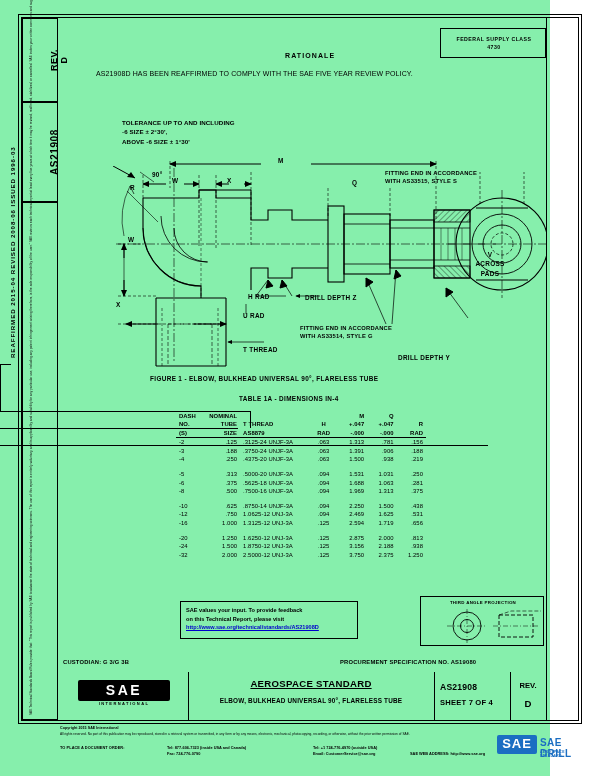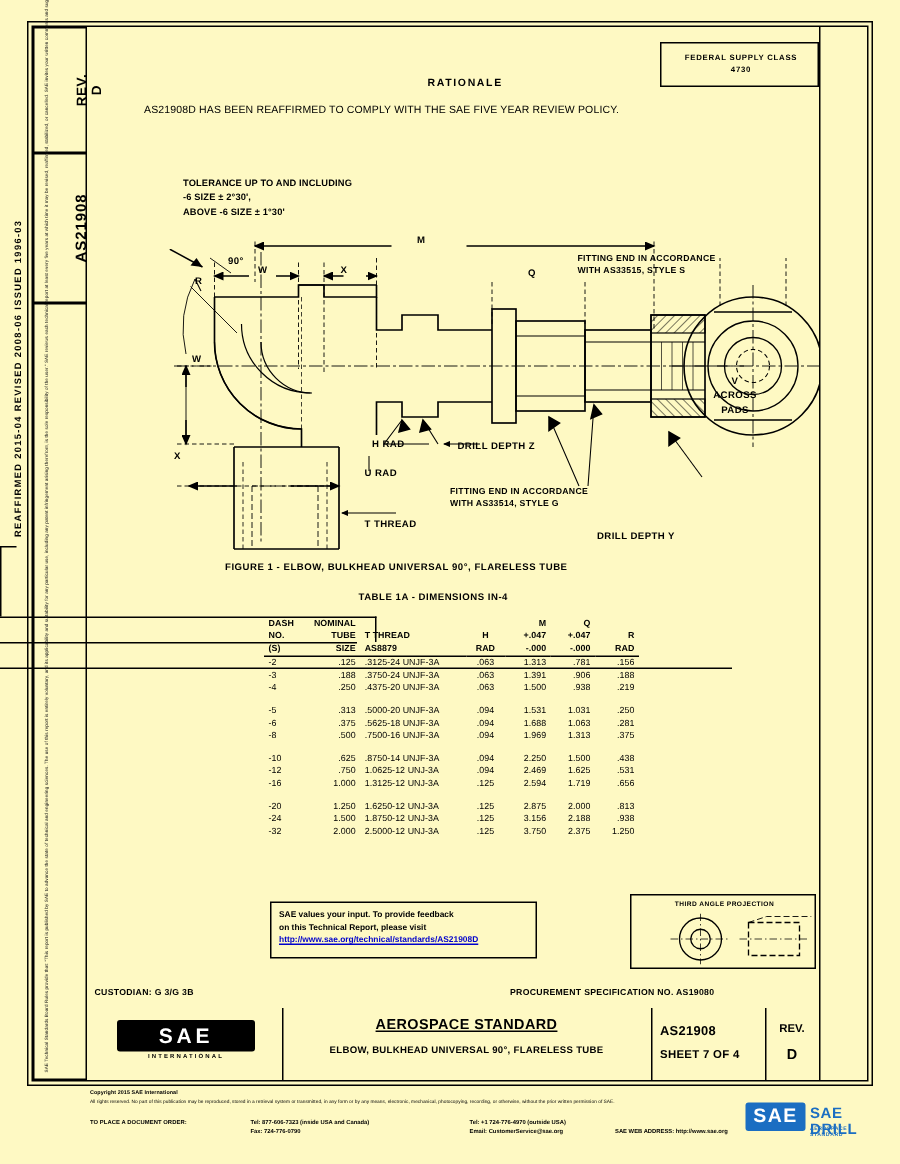--- a/index.html
+++ b/index.html
@@ -2,21 +2,21 @@
 <html><head>
 <meta charset="utf-8">
 <style>
   html,body{margin:0;padding:0;background:#ffffff;}
   body{
     width:600px;height:776px;position:relative;overflow:hidden;
     font-family:"Liberation Sans", sans-serif;
     color:#000;
     -webkit-font-smoothing:none;
   }
-  .sheet{position:absolute;left:0;top:0;width:600px;height:776px;background:#fef9c3;}
+  .sheet{position:absolute;left:0;top:0;width:550px;height:776px;background:#86efac;}
 
   
   .abs{position:absolute;}
   .bx{position:absolute;border:1px solid #000;box-sizing:border-box;}
   .txt{position:absolute;white-space:pre;line-height:1.05;}
   .c{text-align:center;}
   .vert{transform-origin:0 0;white-space:nowrap;}
 
   
   #frame-outer{left:18px;top:14px;width:564px;height:710px;border:1px solid #000;}

